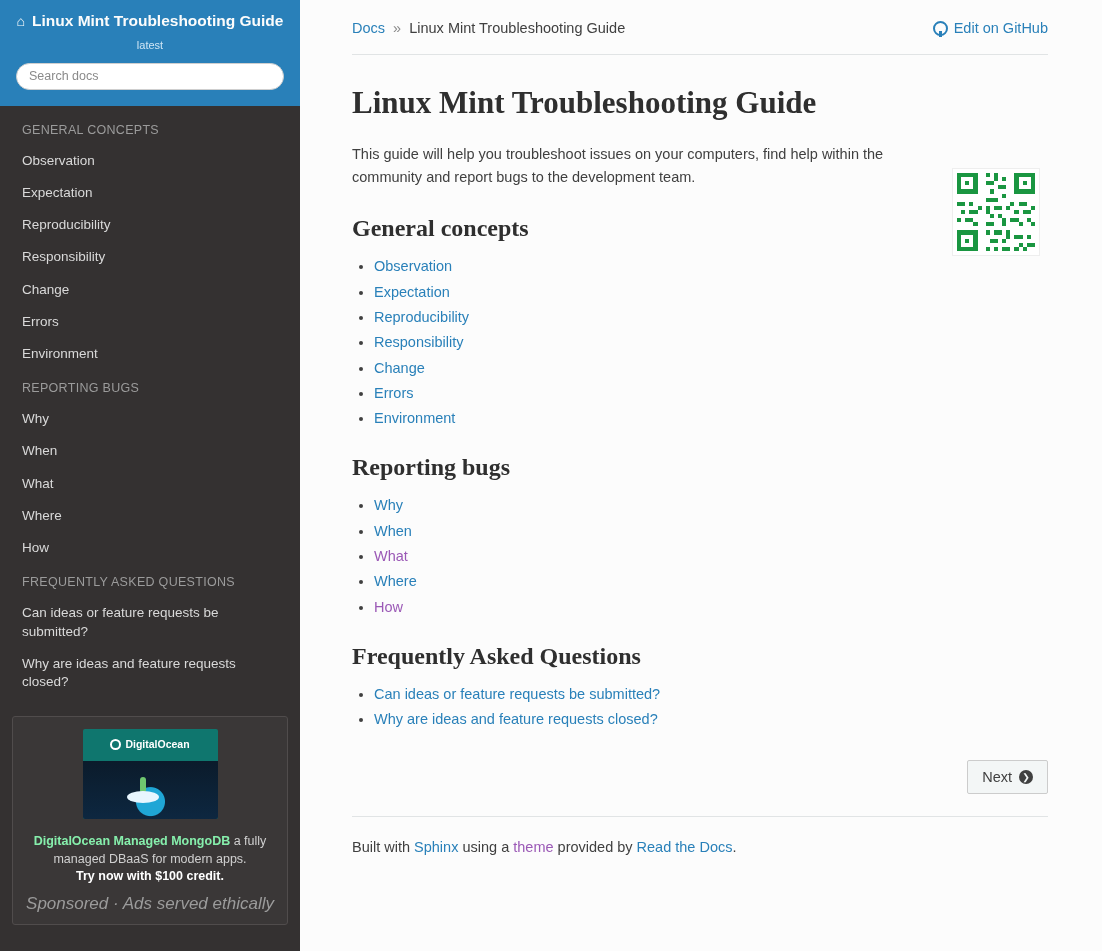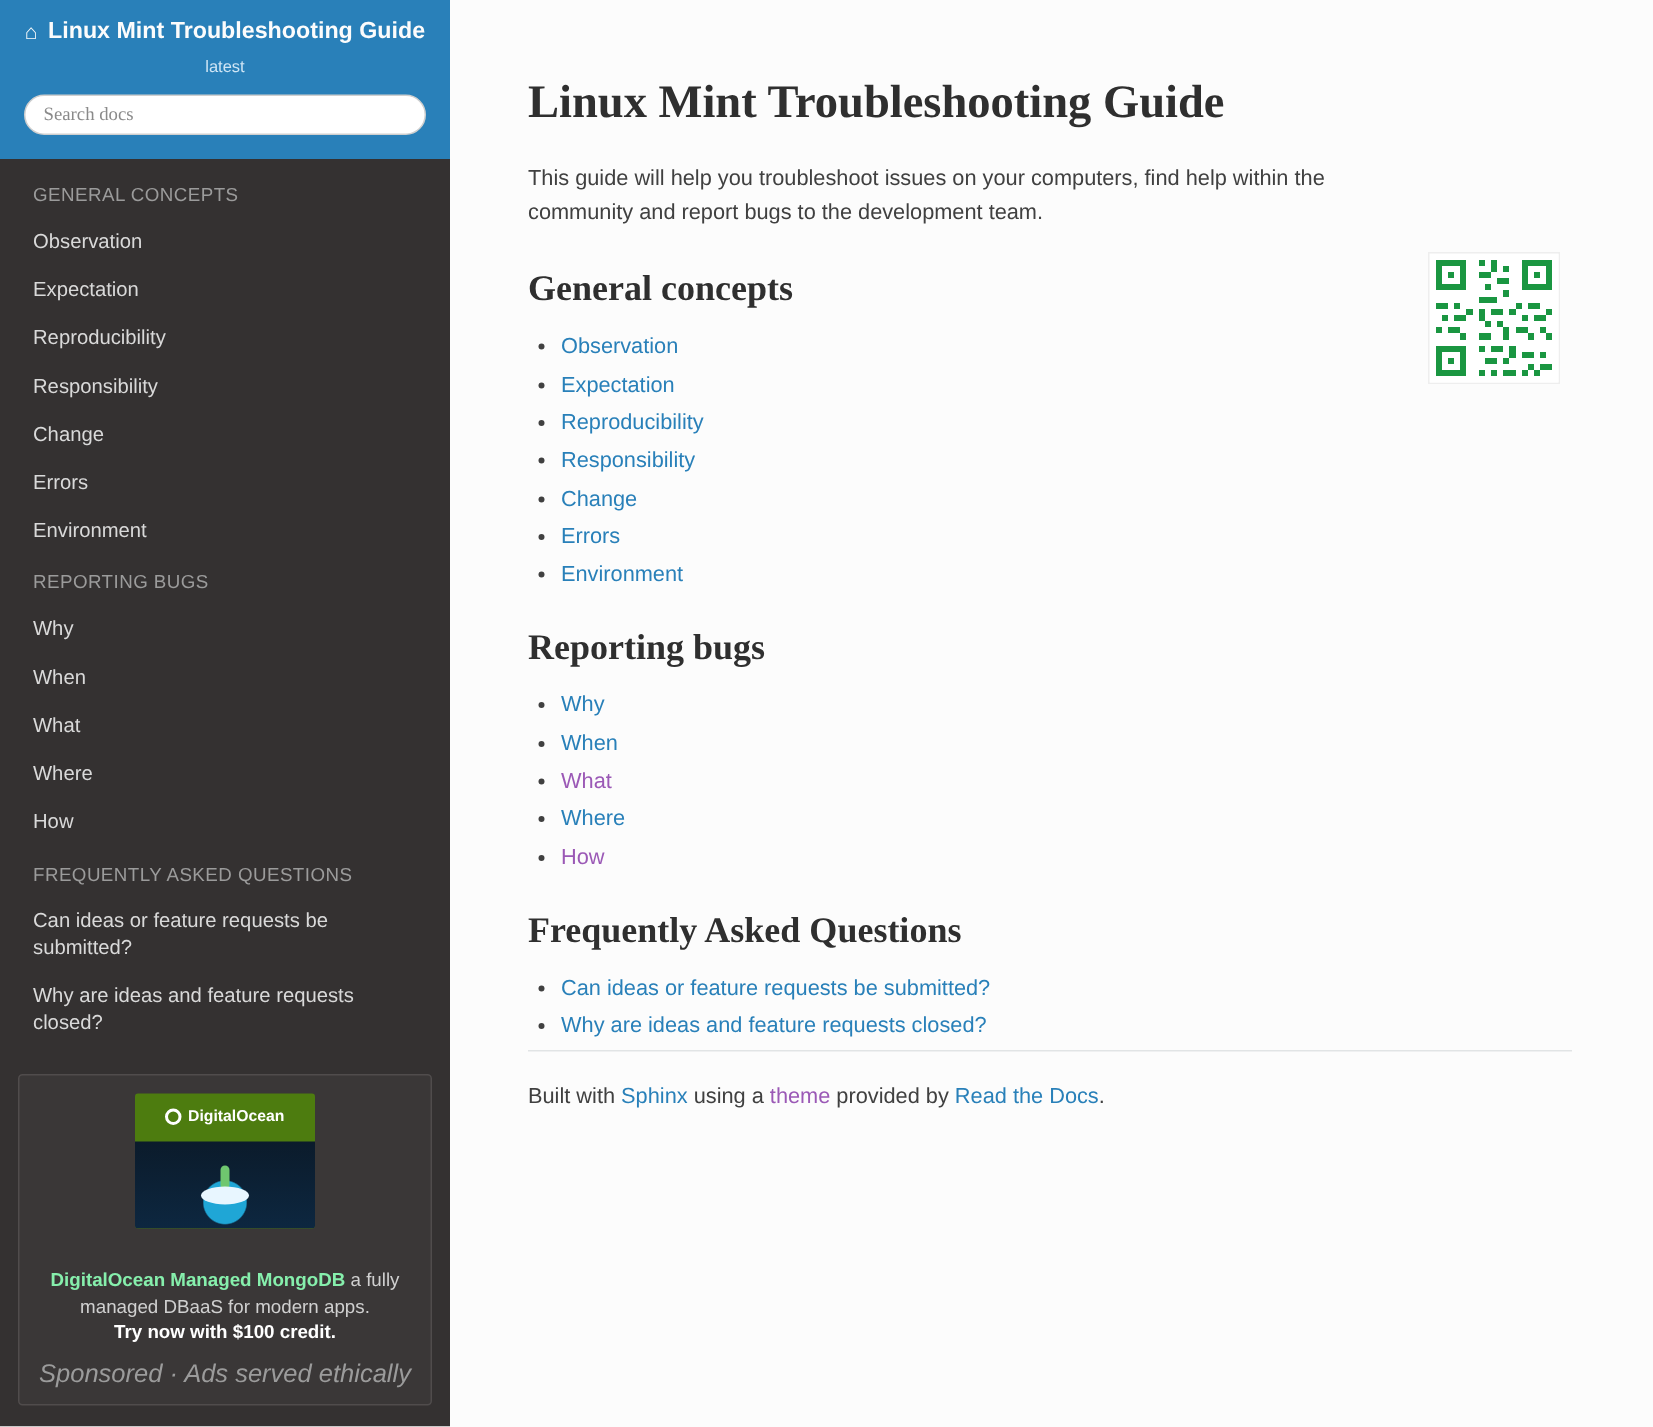--- a/index.html
+++ b/index.html
@@ -45,21 +45,21 @@
   .search-wrap { margin-top: 12px; }
   .search-input {
     width: 268px;
     height: 27px;
     border-radius: 50px;
     border: 1px solid #cfcfcf;
     padding: 0 12px;
     font-size: 12.5px;
     color: #333;
     outline: none;
-    font-family: Liberation Serif, serif;
+    font-family: Liberation Sans, sans-serif;
   }
   .search-input::placeholder { color: #8a8a8a; }
 
   .nav { padding: 6px 0 0 0; }
   .caption {
     color: #9b9b9b;
     font-size: 12.5px;
     letter-spacing: .3px;
     padding: 11px 16px 8px 22px;
     text-transform: uppercase;
@@ -77,23 +77,23 @@
   
   .ethical-ad {
     margin: 18px 12px 0 12px;
     background: #3a3737;
     border: 1px solid #504c4c;
     border-radius: 3px;
     padding: 12px 12px 10px 12px;
     text-align: center;
   }
   .ad-image {
-    width: 120px; height: 90px;
-    margin: 0 auto 26px auto;
-    background: #4d7c0f;
+    width: 135px; height: 90px;
+    margin: 0 auto 14px auto;
+    background: #0f766e;
     border-radius: 2px;
     position: relative;
     overflow: hidden;
   }
   .ad-logo {
     color: #fff; font-size: 10.5px; font-weight: bold;
     display: flex; align-items: center; justify-content: center;
     gap: 4px; padding-top: 9px;
   }
   .ad-logo .do-mark {
@@ -258,20 +258,31 @@
         <b>DigitalOcean Managed MongoDB</b><span> a fully managed DBaaS for modern apps.</span>
         <div class="ad-cta">Try now with $100 credit.</div>
       </div>
       <div class="ad-foot">Sponsored · Ads served ethically</div>
     </div>
   </div>
 
   <div class="content">
     <div class="inner">
 
+      <div class="topbar">
+        <div class="breadcrumb">
+          <a>Docs</a>
+          <span class="sep">»</span>
+          <span>Linux Mint Troubleshooting Guide</span>
+        </div>
+        <a class="gh-link">
+          <span class="gh-icon"></span>
+          <span>Edit on GitHub</span>
+        </a>
+      </div>
 
       <h1>Linux Mint Troubleshooting Guide</h1>
 
       <p class="lead">This guide will help you troubleshoot issues on your computers, find help within the community and report bugs to the development team.</p>
 
       <div class="qr">
         <svg width="86" height="86" viewBox="0 0 21 21" shape-rendering="crispEdges">
           <rect width="21" height="21" fill="#ffffff"></rect>
           <g fill="#1a9641">
             <rect x="1" y="1" width="5" height="1"></rect>
@@ -358,20 +369,26 @@
         <li><a>Where</a></li>
         <li><a class="visited">How</a></li>
       </ul>
 
       <h2>Frequently Asked Questions</h2>
       <ul class="toc">
         <li><a>Can ideas or feature requests be submitted?</a></li>
         <li><a>Why are ideas and feature requests closed?</a></li>
       </ul>
 
+      <div class="btn-row">
+        <button class="next-btn">
+          <span>Next</span>
+          <span class="arrow-circle">❯</span>
+        </button>
+      </div>
 
       <div class="footer">
         <p>
           <span>Built with</span>
           <a>Sphinx</a>
           <span>using a</span>
           <a class="visited">theme</a>
           <span>provided by</span>
           <a>Read the Docs</a><span>.</span>
         </p>

